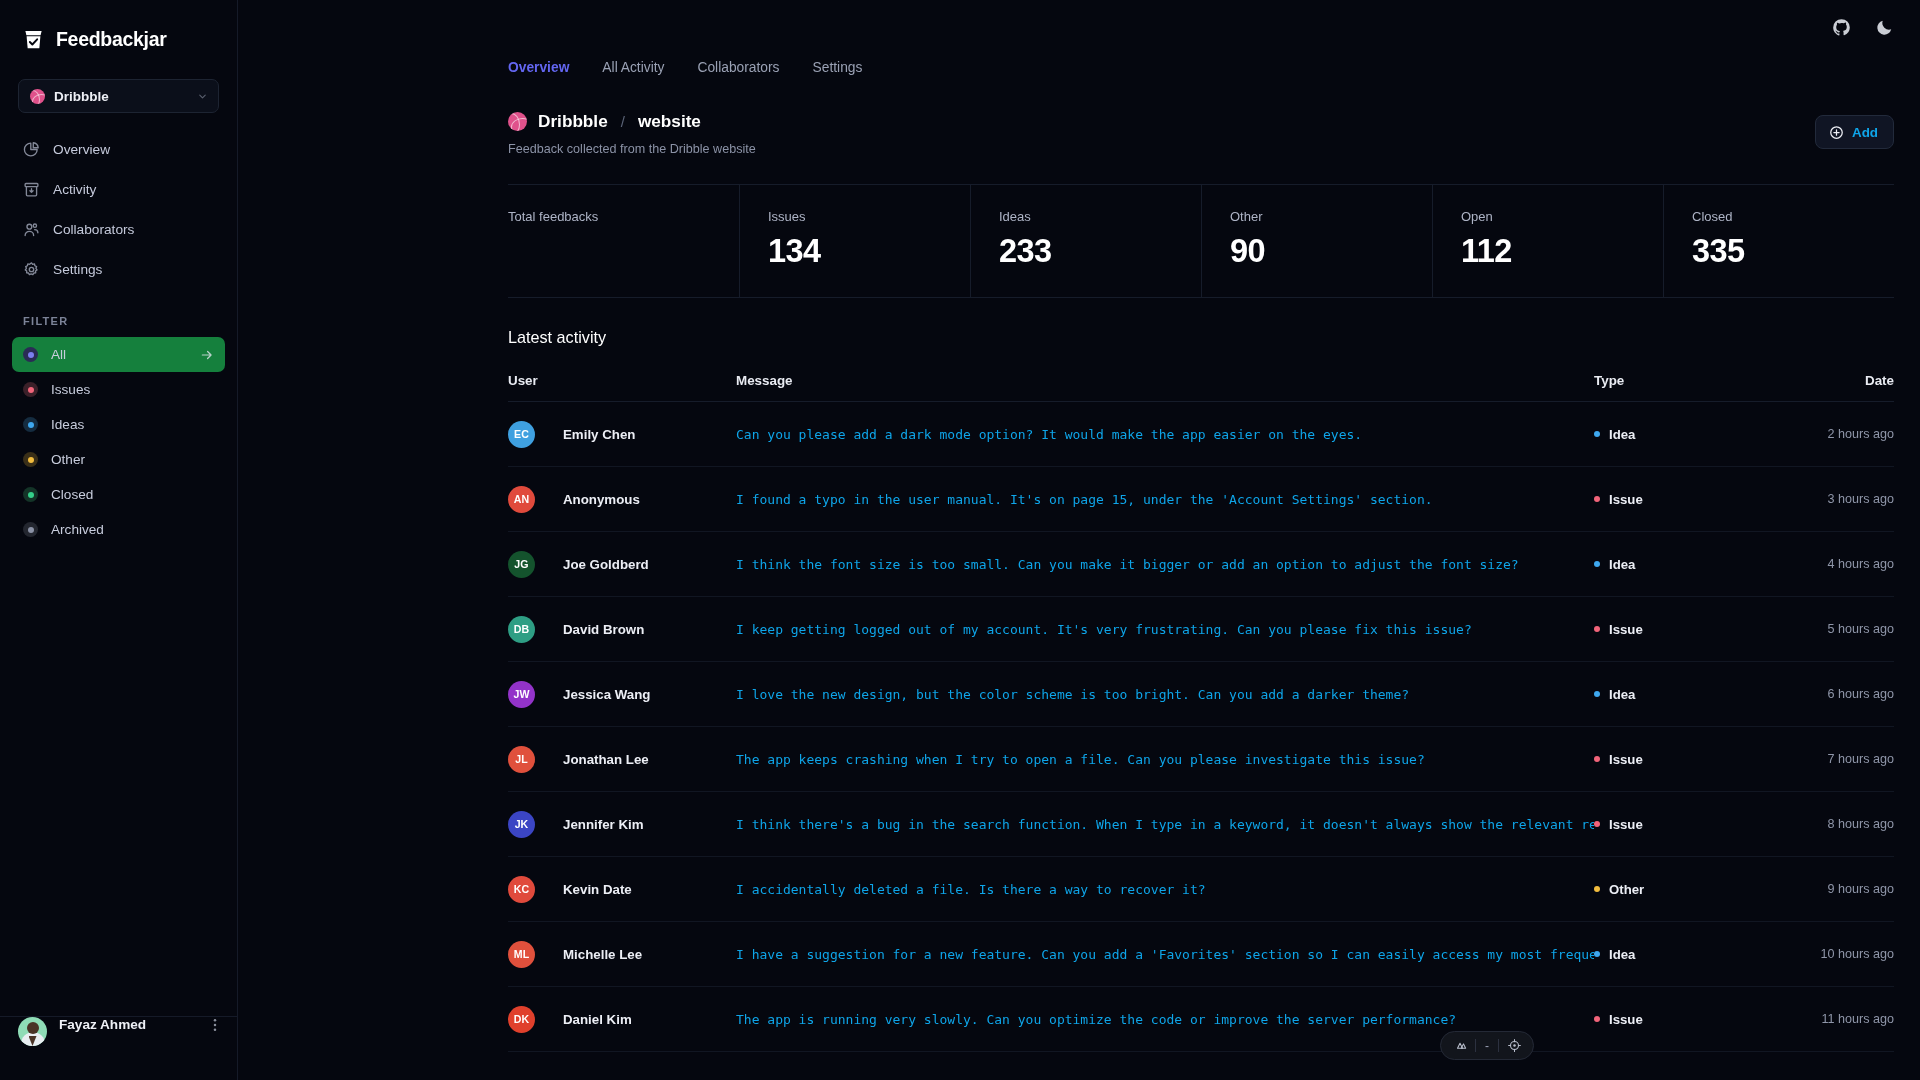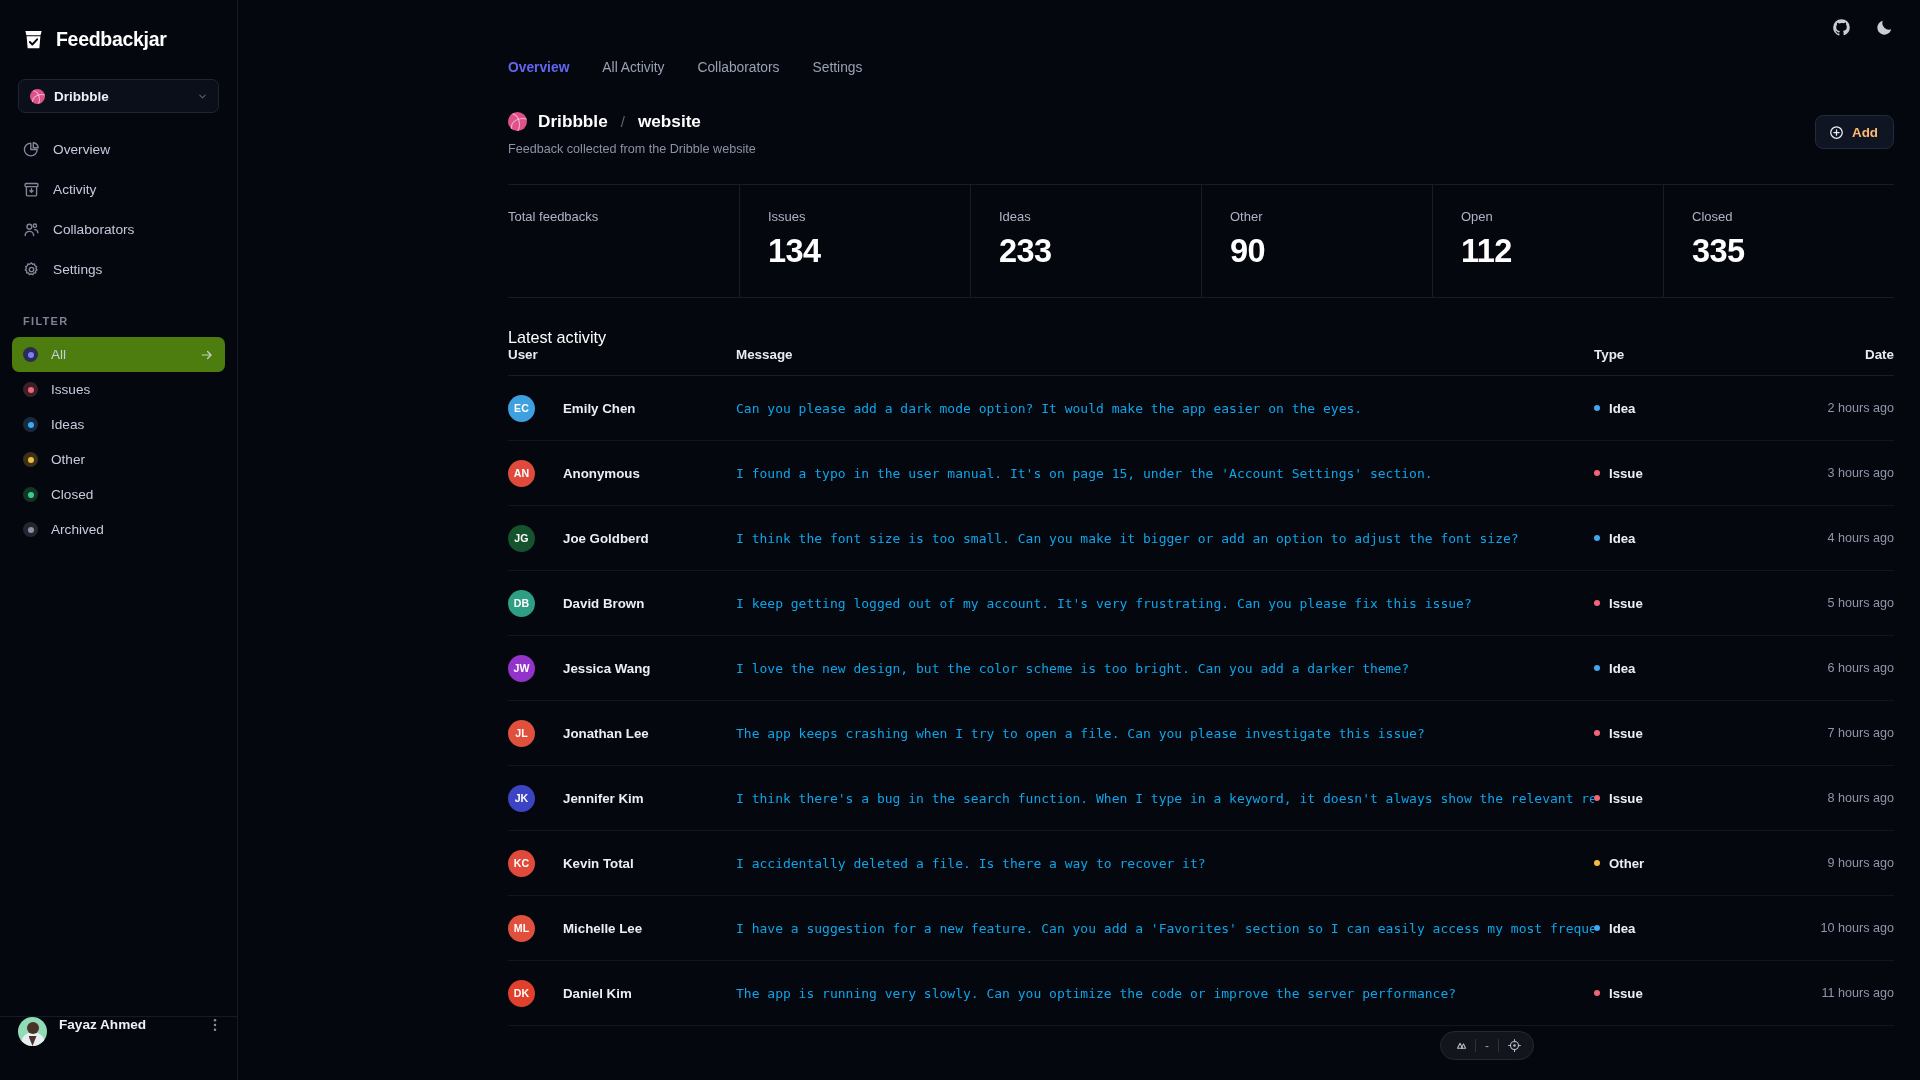--- a/index.html
+++ b/index.html
@@ -66,21 +66,21 @@
   .filter-head {
     font-size: 11px; letter-spacing: 1.3px; font-weight: bold;
     color: #7c8398; padding: 26px 23px 10px 23px;
   }
   .filters { padding: 0 12px; }
   .filter-item {
     display: flex; align-items: center; gap: 13px;
     height: 35px; padding: 0 11px; border-radius: 7px;
     cursor: pointer;
   }
-  .filter-item.active { background: #4d7c0f; }
+  .filter-item.active { background: #15803d; }
   .fdot-wrap {
     width: 15px; height: 15px; border-radius: 50%;
     display: flex; align-items: center; justify-content: center;
     flex: 0 0 15px;
   }
   .fdot { width: 6px; height: 6px; border-radius: 50%; }
   .filter-label { font-size: 13.6px; color: #c8cddd; flex: 1; }
   .filter-arrow { width: 14px; height: 14px; opacity: .8; }
 
   .sidebar-footer {
@@ -148,21 +148,21 @@
   .crumb-sep { font-size: 15px; color: #5b6478; margin: 0 2px; }
   .crumb-proj { font-size: 17.2px; font-weight: bold; color: #fff; }
   .page-sub { font-size: 12.6px; color: #8b92a6; margin-top: 10px; }
 
   .add-btn {
     display: flex; align-items: center; gap: 8px;
     height: 34px; padding: 0 15px 0 13px;
     border: 1px solid #222a3b; border-radius: 8px;
     background: #101524; cursor: pointer; margin-top: 4px;
   }
-  .add-btn span { font-size: 13.4px; font-weight: bold; color: #fdba74; }
+  .add-btn span { font-size: 13.4px; font-weight: bold; color: #0ea5e9; }
   .plus-icon { width: 15px; height: 15px; }
 
   .stats {
     display: grid; grid-template-columns: repeat(6, 1fr);
     border-top: 1px solid #161c2a;
     border-bottom: 1px solid #161c2a;
     margin-top: 28px;
   }
   .stat { padding: 24px 0 27px 28px; border-left: 1px solid #161c2a; }
   .stat:first-child { border-left: none; padding-left: 0; }
@@ -170,21 +170,21 @@
   .stat-value {
     font-size: 32.5px; font-weight: bold; color: #ffffff;
     margin-top: 9px; letter-spacing: -0.6px;
   }
 
   .section-title {
     font-size: 16.2px; font-weight: normal; color: #ffffff;
     margin: 30px 0 0 0;
   }
 
-  .table { width: 100%; }
+  .table { width: 100%; margin-top: 26px; }
   .thead {
     display: grid;
     grid-template-columns: 228px 1fr 180px 120px;
     padding-bottom: 13px;
     border-bottom: 1px solid #161c2a;
   }
   .th { font-size: 13.4px; font-weight: bold; color: #e9ebf2; }
   .th.date { text-align: right; }
   .trow {
     display: grid;
@@ -499,21 +499,21 @@
                 <div class="msg">I think there's a bug in the search function. When I type in a keyword, it doesn't always show the relevant results.</div>
                 <div class="type-cell">
                   <span class="tdot" style="background:#f2647a"></span>
                   <span class="tlabel">Issue</span>
                 </div>
                 <div class="date-cell">8 hours ago</div>
               </div>
               <div class="trow">
                 <div class="user-cell">
                   <span class="ini" style="background:#e04a3c">KC</span>
-                  <span class="uname">Kevin Total</span>
+                  <span class="uname">Kevin Date</span>
                 </div>
                 <div class="msg">I accidentally deleted a file. Is there a way to recover it?</div>
                 <div class="type-cell">
                   <span class="tdot" style="background:#f2bc3e"></span>
                   <span class="tlabel">Other</span>
                 </div>
                 <div class="date-cell">9 hours ago</div>
               </div>
               <div class="trow">
                 <div class="user-cell">

